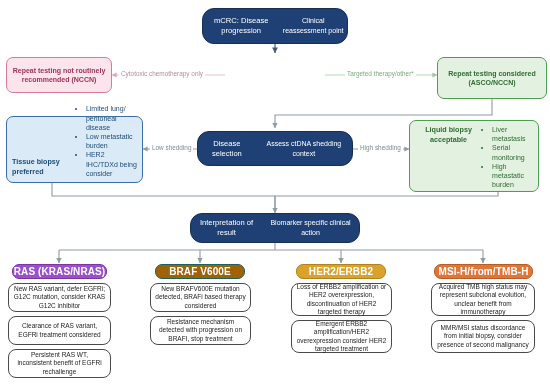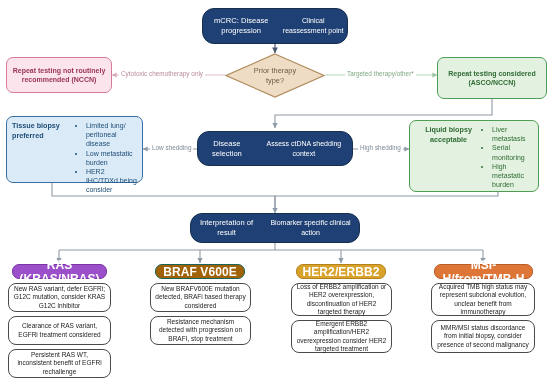--- a/index.html
+++ b/index.html
@@ -142,23 +142,24 @@
     background: #ffffff;
     padding: 0 2px;
   }
   .edge-label.pinkish { color: #b9899c; }
   .edge-label.greenish { color: #7fa982; }
 
   
   .colhdr {
     border-radius: 7px;
     color: #ffffff;
-    font-size: 12px;
+    font-size: 10px;
     font-weight: bold;
     letter-spacing: 0.1px;
+    text-align: right;
   }
   
   .card {
     background: #ffffff;
     border: 1px solid #4a4a4a;
     border-radius: 8px;
     color: #222222;
     font-size: 6.5px;
     line-height: 8.4px;
     padding: 3px 4px;
@@ -207,44 +208,35 @@
     <line x1="200" y1="250" x2="200" y2="263" stroke="#8e9aa5" stroke-width="1.1" marker-end="url(#ah-gray)"></line>
     <line x1="341" y1="250" x2="341" y2="263" stroke="#8e9aa5" stroke-width="1.1" marker-end="url(#ah-gray)"></line>
     <line x1="483" y1="250" x2="483" y2="263" stroke="#8e9aa5" stroke-width="1.1" marker-end="url(#ah-gray)"></line>
   </svg>
 
   <div class="node navy" style="left:202px; top:8px; width:146px; height:36px;">
     <div class="l1">mCRC: Disease progression</div>
     <div class="l2">Clinical reassessment point</div>
   </div>
 
-  <div class="diamond-wrap" style="left:225px; top:53px; width:100px; height:45px;">
-    <svg class="diamond-shape" viewBox="0 0 100 45" preserveAspectRatio="none">
-      <polygon points="50,1 99,22.5 50,44 1,22.5" fill="#efdcc4" stroke="#b08c5c" stroke-width="1.2"></polygon>
-    </svg>
-    <div class="diamond-label">
-      <div>Prior therapy</div>
-      <div>type?</div>
-    </div>
-  </div>
 
   <div class="node pink" style="left:6px; top:57px; width:106px; height:36px;">
     <span>Repeat testing not routinely recommended (NCCN)</span>
   </div>
 
   <div class="node green" style="left:437px; top:57px; width:110px; height:42px;">
     <span>Repeat testing considered (ASCO/NCCN)</span>
   </div>
 
   <div class="node navy" style="left:197px; top:131px; width:156px; height:35px;">
     <div class="l1">Disease selection</div>
     <div class="l2">Assess ctDNA shedding context</div>
   </div>
 
-  <div class="node blue-list" style="left:6px; top:116px; width:137px; height:67px;">
+  <div class="node blue-list" style="left:6px; top:116px; width:137px; height:67px;align-items:flex-end;">
     <div class="hdr">Tissue biopsy preferred</div>
     <ul>
       <li>Limited lung/ peritoneal  disease</li>
       <li>Low metastatic burden</li>
       <li>HER2 IHC/TDXd being consider</li>
     </ul>
   </div>
 
   <div class="node green-list" style="left:409px; top:120px; width:130px; height:72px;">
     <div class="hdr">Liquid biopsy acceptable</div>

